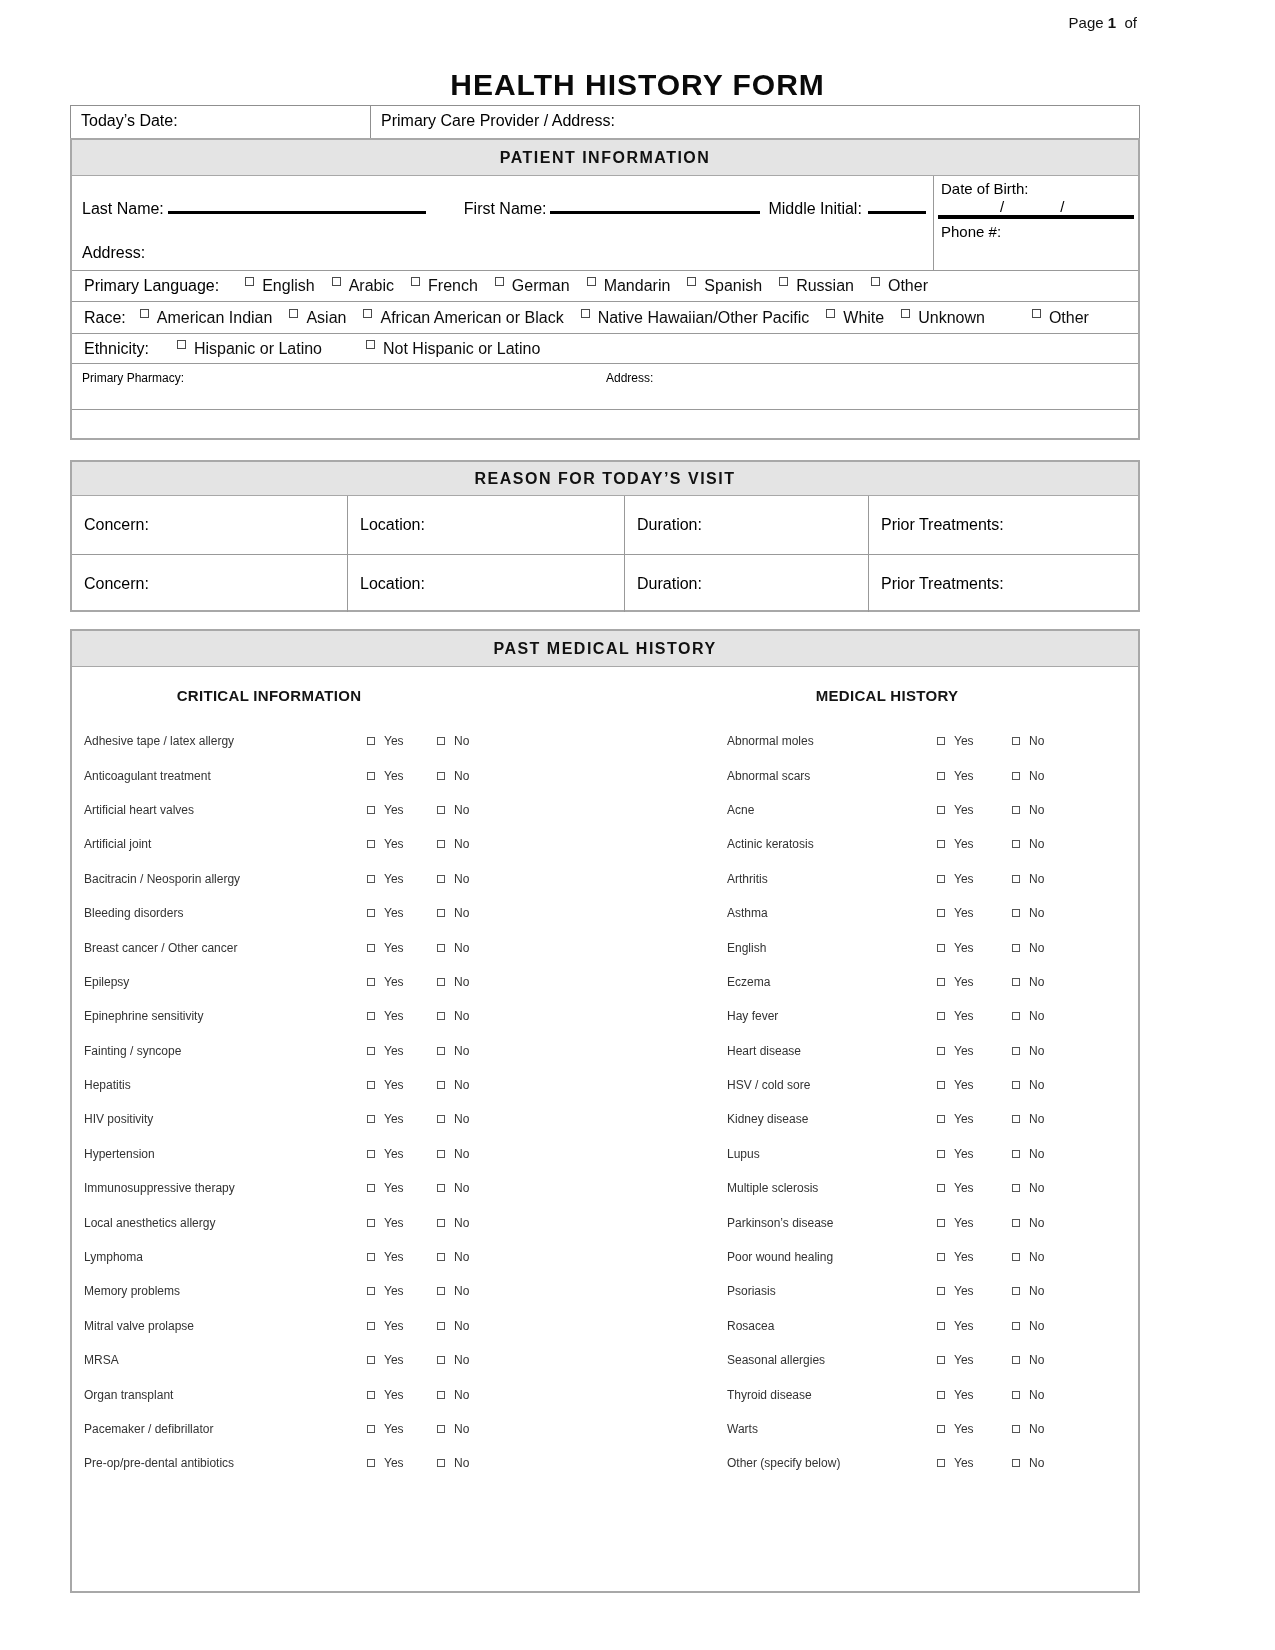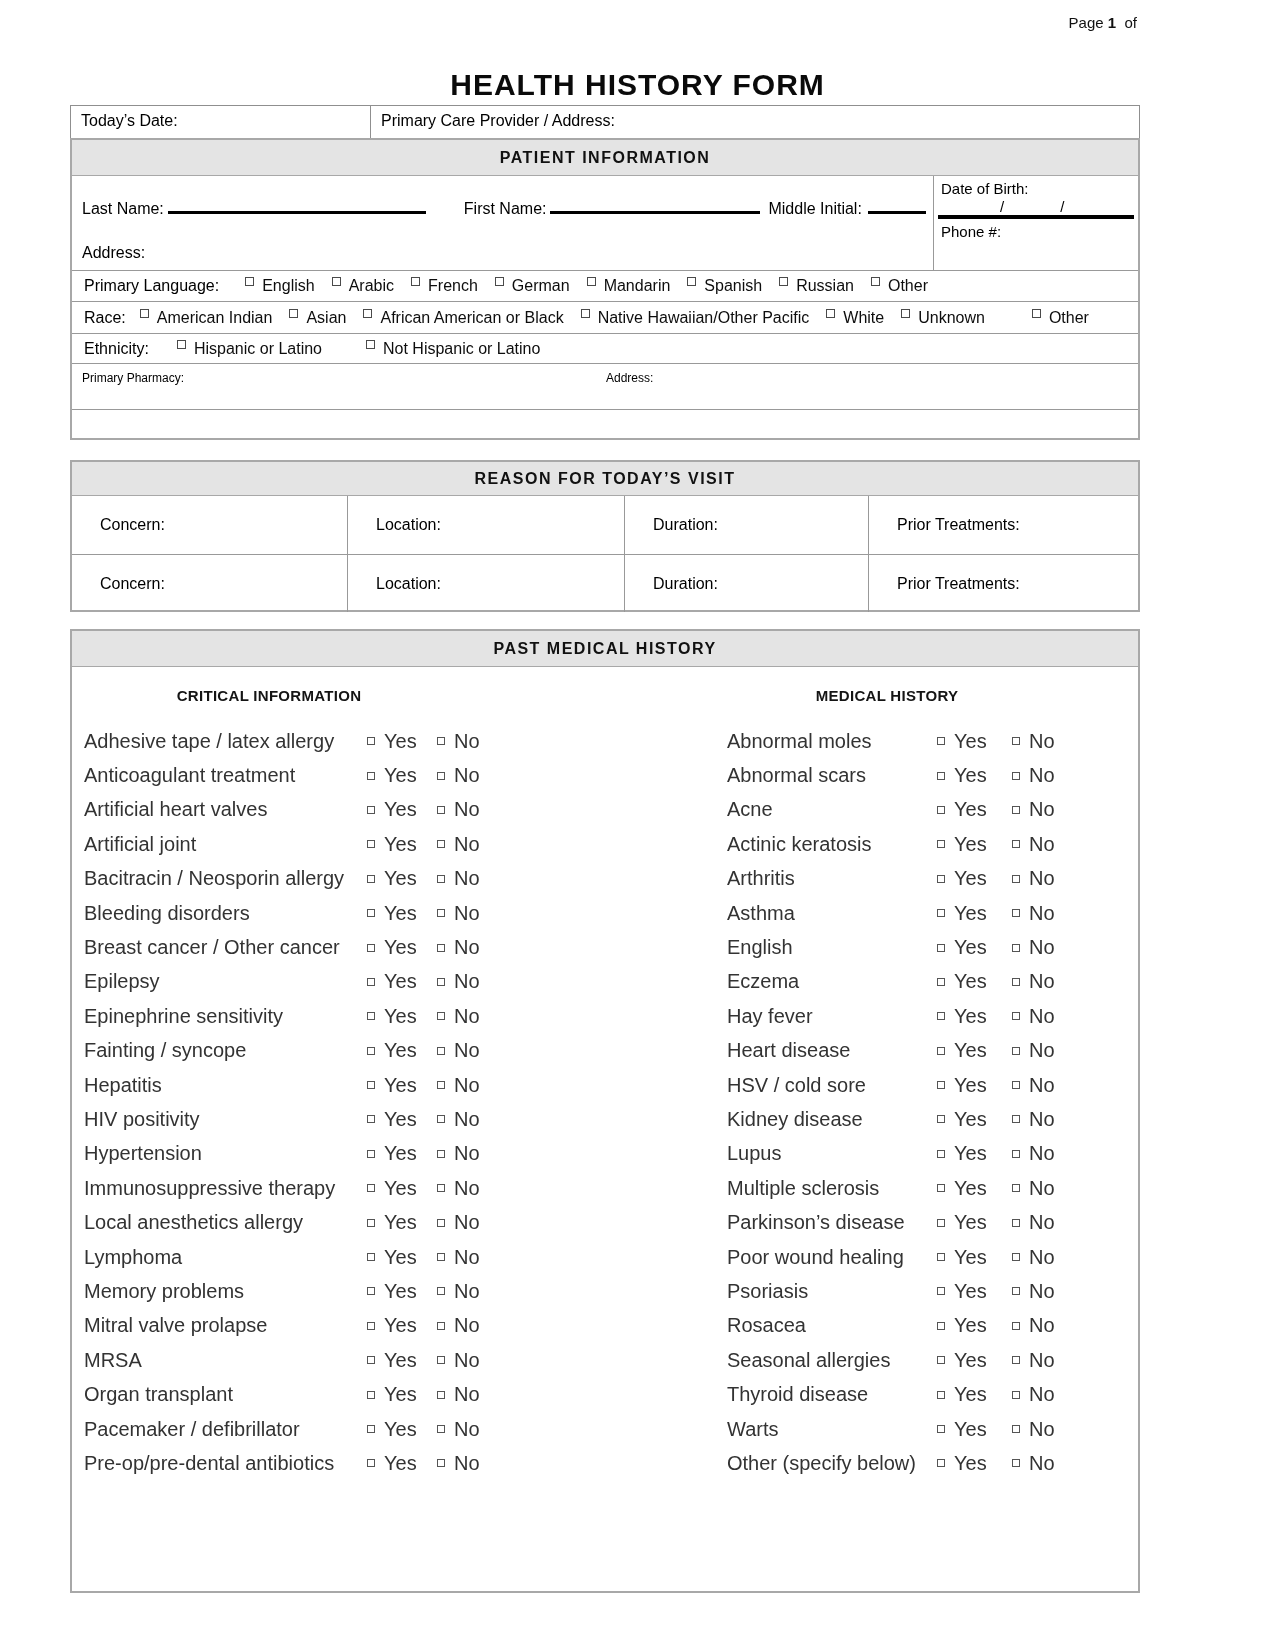--- a/index.html
+++ b/index.html
@@ -67,35 +67,35 @@
   .pharm-lbl { position:absolute; left:10px; top:7px; }
   .pharm-addr-lbl { position:absolute; left:534px; top:7px; }
   .rx-row { height:31px; display:flex; align-items:center; padding:0 10px;
             font-size:16px; font-weight:bold; }
 
   
   .visit { top:460px; height:152px; }
   .visit .section-header { height:34px; }
   .visit-row { display:grid; grid-template-columns:275px 277px 244px 274px; height:58px; }
   .visit-row + .visit-row { border-top:1px solid #999; height:58px; }
-  .vcell { display:flex; align-items:center; padding-left:28px; font-size:16px; }
+  .vcell { display:flex; align-items:center; padding-left:12px; font-size:16px; }
   .vcell + .vcell { border-left:1px solid #999; }
 
   
   .pmh { top:629px; height:964px; }
   .pmh .section-header { height:36px; }
   .pmh-box { position:relative; height:926px; }
   .col-header { position:absolute; font-size:15px; font-weight:bold; color:#141414;
                 text-align:center; top:20px; letter-spacing:0.3px; }
   .ch-left { left:12px; width:370px; }
   .ch-right { left:655px; width:320px; }
   .cond-list { position:absolute; top:57px; }
   .list-left { left:12px; width:423px; }
   .list-right { left:655px; width:355px; }
-  .cond-row { display:grid; align-items:center; height:34.4px; color:#333; font-size:20px; }
+  .cond-row { display:grid; align-items:center; height:34.4px; color:#333; font-size:12px; }
   .list-left .cond-row { grid-template-columns:283px 70px 70px; }
   .list-right .cond-row { grid-template-columns:210px 75px 70px; }
   .cond-label { white-space:nowrap; }
   .yn { display:flex; align-items:center; white-space:nowrap; }
   .yn .cb { width:8px; height:8px; margin-right:9px; border-color:#555; }
 </style>
 </head>
 <body>
 
 <div class="page">

